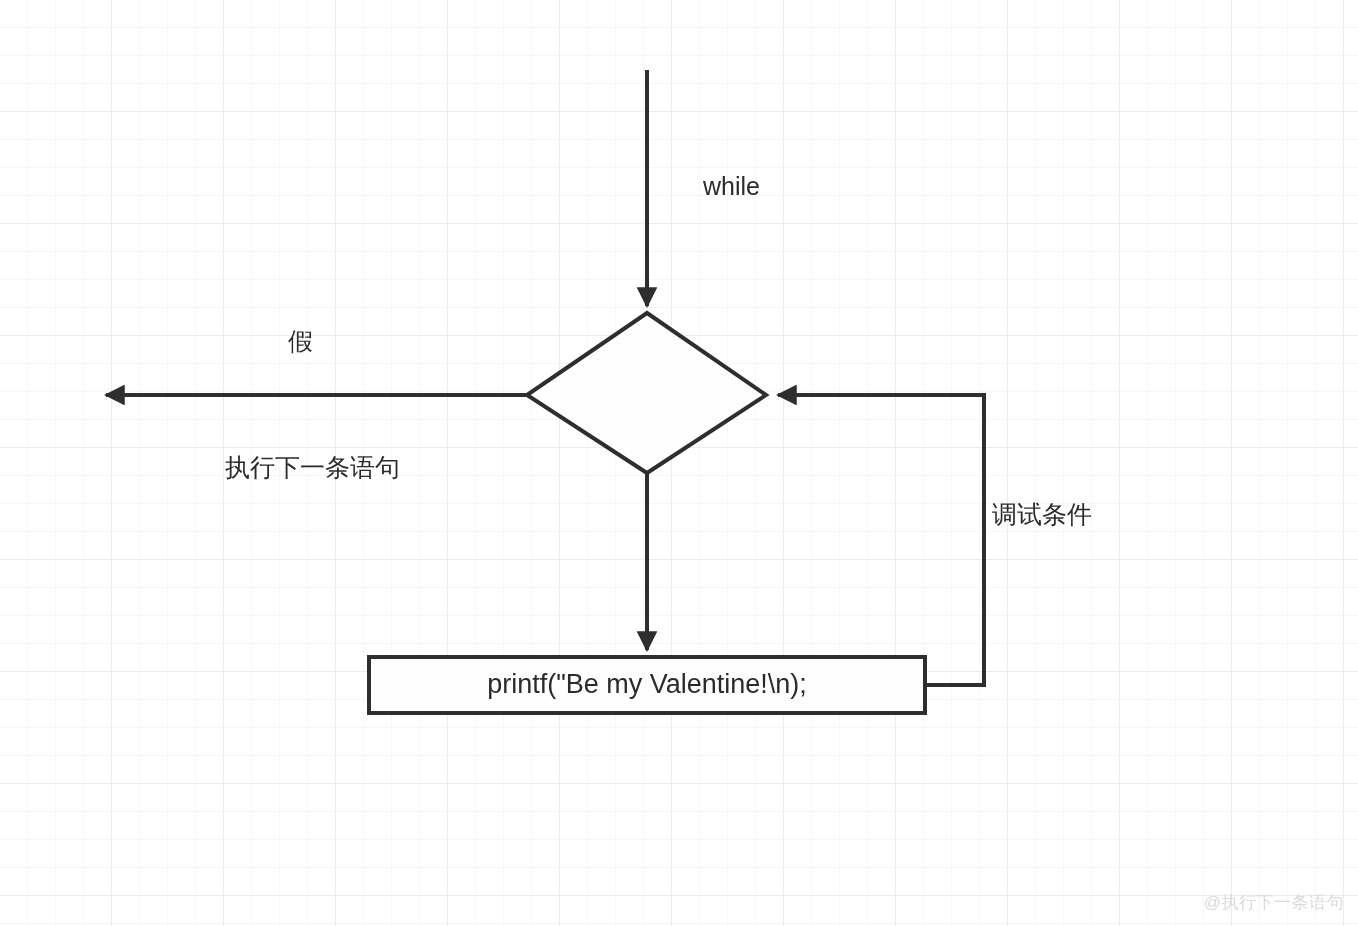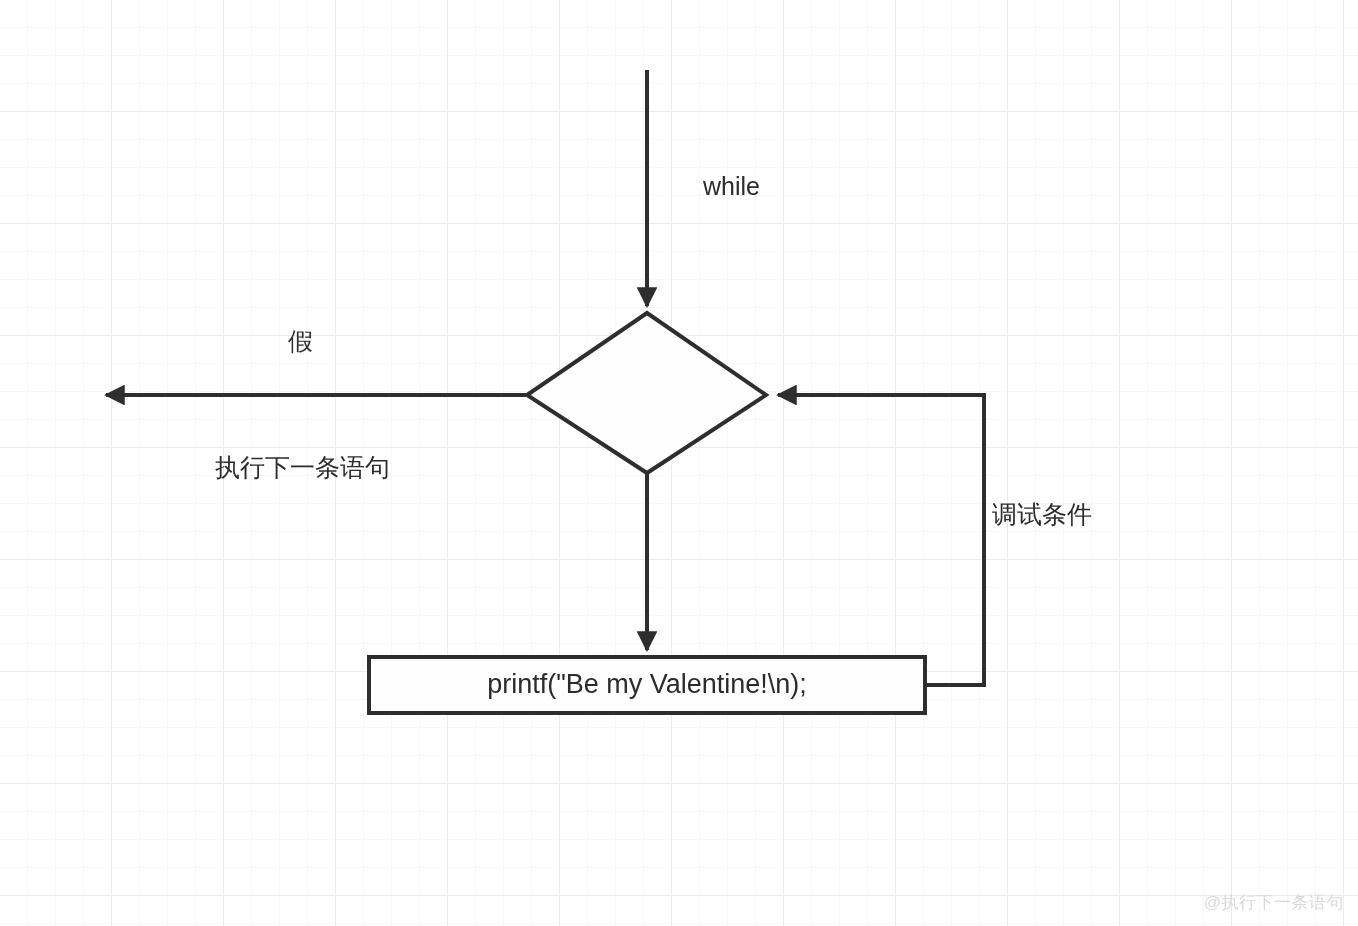--- a/index.html
+++ b/index.html
@@ -56,21 +56,21 @@
     font-size: 25px;
   }
   #process-text {
     left: 369px;
     top: 671px;
     width: 556px;
     font-size: 27px;
   }
   #label-while   { left: 703px; top: 174px; }
   #label-false   { left: 288px; top: 329px; }
-  #label-next    { left: 215px; top: 455px; }
+  #label-next    { left: 225px; top: 455px; }
   #label-loop    { left: 992px; top: 502px; }
   #watermark {
     position: absolute;
     right: 14px;
     bottom: 12px;
     font-size: 17px;
     color: #d9d9d9;
     letter-spacing: 0.5px;
     white-space: nowrap;
     font-family: "Liberation Sans", "DejaVu Sans", sans-serif;

